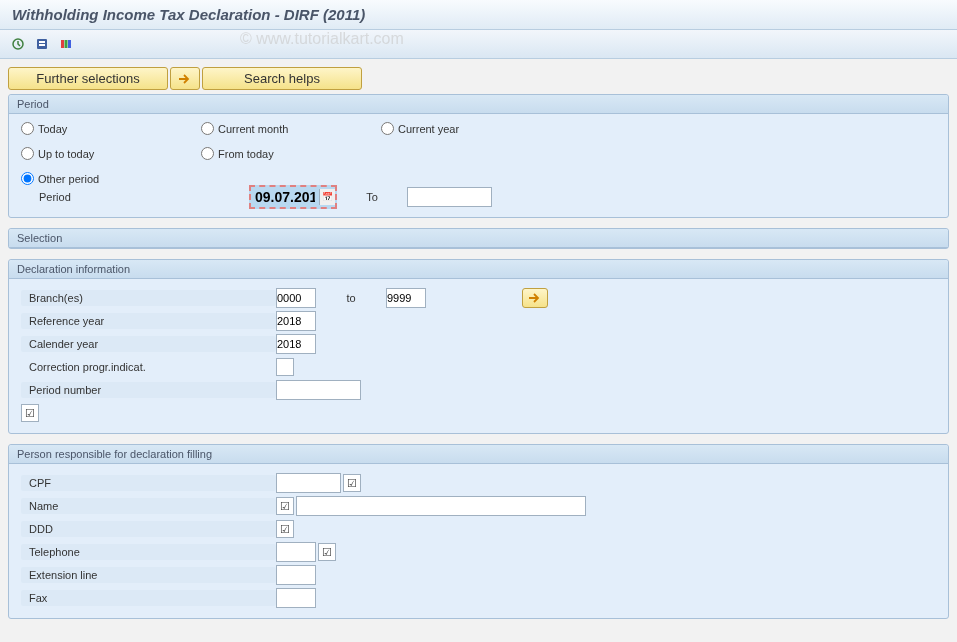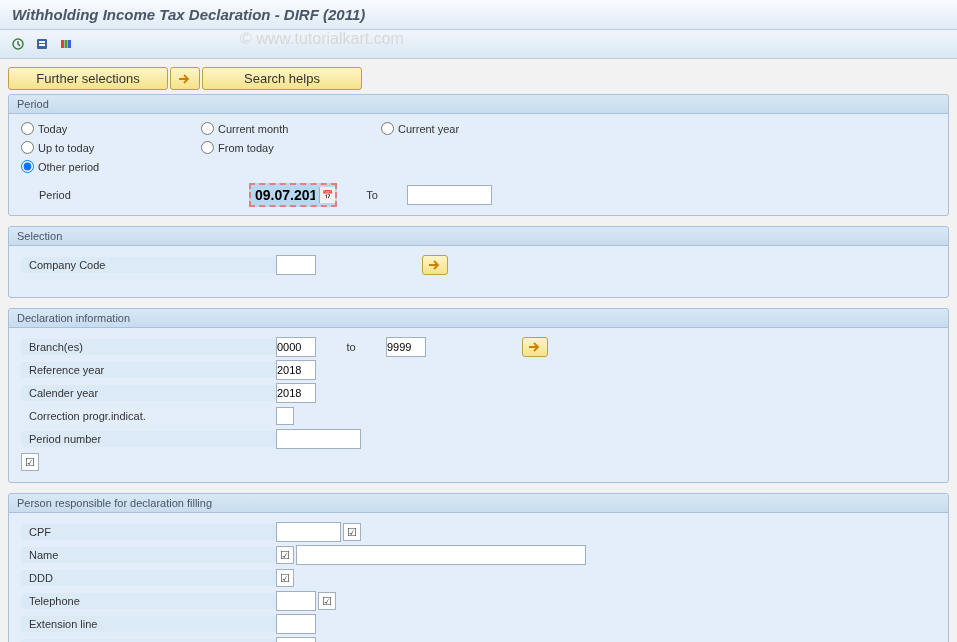--- a/index.html
+++ b/index.html
@@ -73,22 +73,22 @@
       padding: 3px 8px;
       font-size: 11px;
       color: #4a5568;
       border-bottom: 1px solid #a8c0d8;
       border-radius: 3px 3px 0 0;
     }
     .group-body { padding: 8px 12px; }
     .radio-grid {
       display: grid;
       grid-template-columns: 180px 180px 180px;
-      gap: 6px 0;
-      margin-bottom: 10px;
+      gap: 12px 0;
+      margin-bottom: 0;
     }
     .radio-item { display: flex; align-items: center; gap: 4px; }
     .radio-item input[type="radio"] { cursor: pointer; }
     .radio-item label { cursor: pointer; font-size: 11px; }
     .form-row {
       display: flex;
       align-items: center;
       min-height: 22px;
       margin-bottom: 1px;
     }
@@ -255,33 +255,20 @@
           <span class="cal-icon">📅</span>
         </span>
         <span class="field-gap">To</span>
         <input type="text" class="text-input w85" value="" style="">
       </div>
     </div>
   </div>
 
   <div class="group-box">
     <div class="group-header">Selection</div>
-    <div class="group-body">
-      <div class="form-row">
-        <span class="form-label">Company Code</span>
-        <input type="text" class="text-input w40" value="" style="">
-        <span style="width:100px"></span>
-        <span class="arrow-btn">
-          <svg width="12" height="10" viewBox="0 0 12 10">
-              <path d="M0 5 L8 5 M5 1 L9 5 L5 9" stroke="#d08000" stroke-width="1.8" fill="none"></path>
-            </svg>
-        </span>
-      </div>
-      <div style="height:12px"></div>
-    </div>
   </div>
 
   <div class="group-box">
     <div class="group-header">Declaration information</div>
     <div class="group-body">
       <div class="form-row">
         <span class="form-label">Branch(es)</span>
         <input type="text" class="text-input w40" value="0000" style="">
         <span class="field-gap">to</span>
         <input type="text" class="text-input w40" value="9999" style="">

